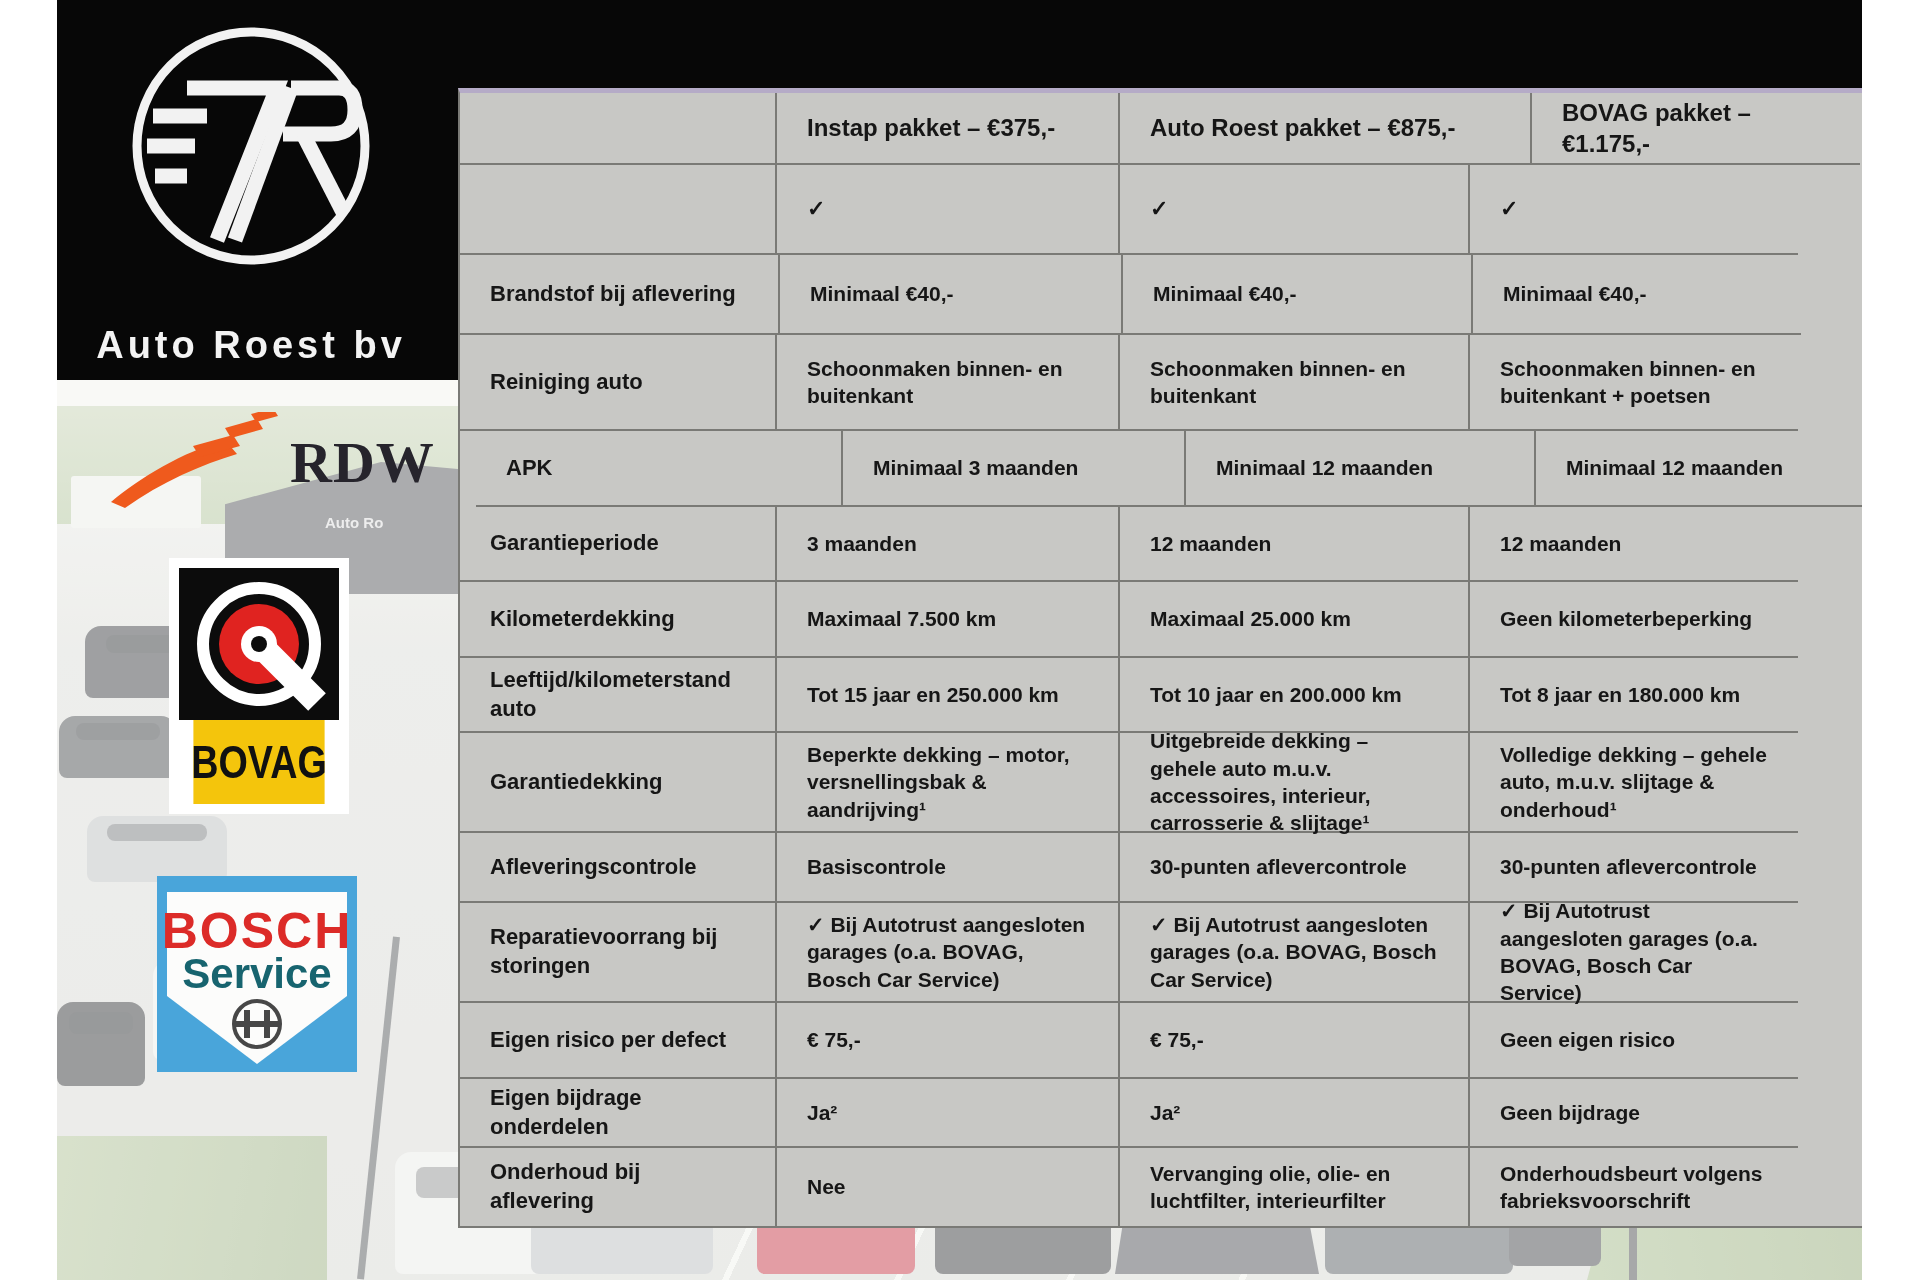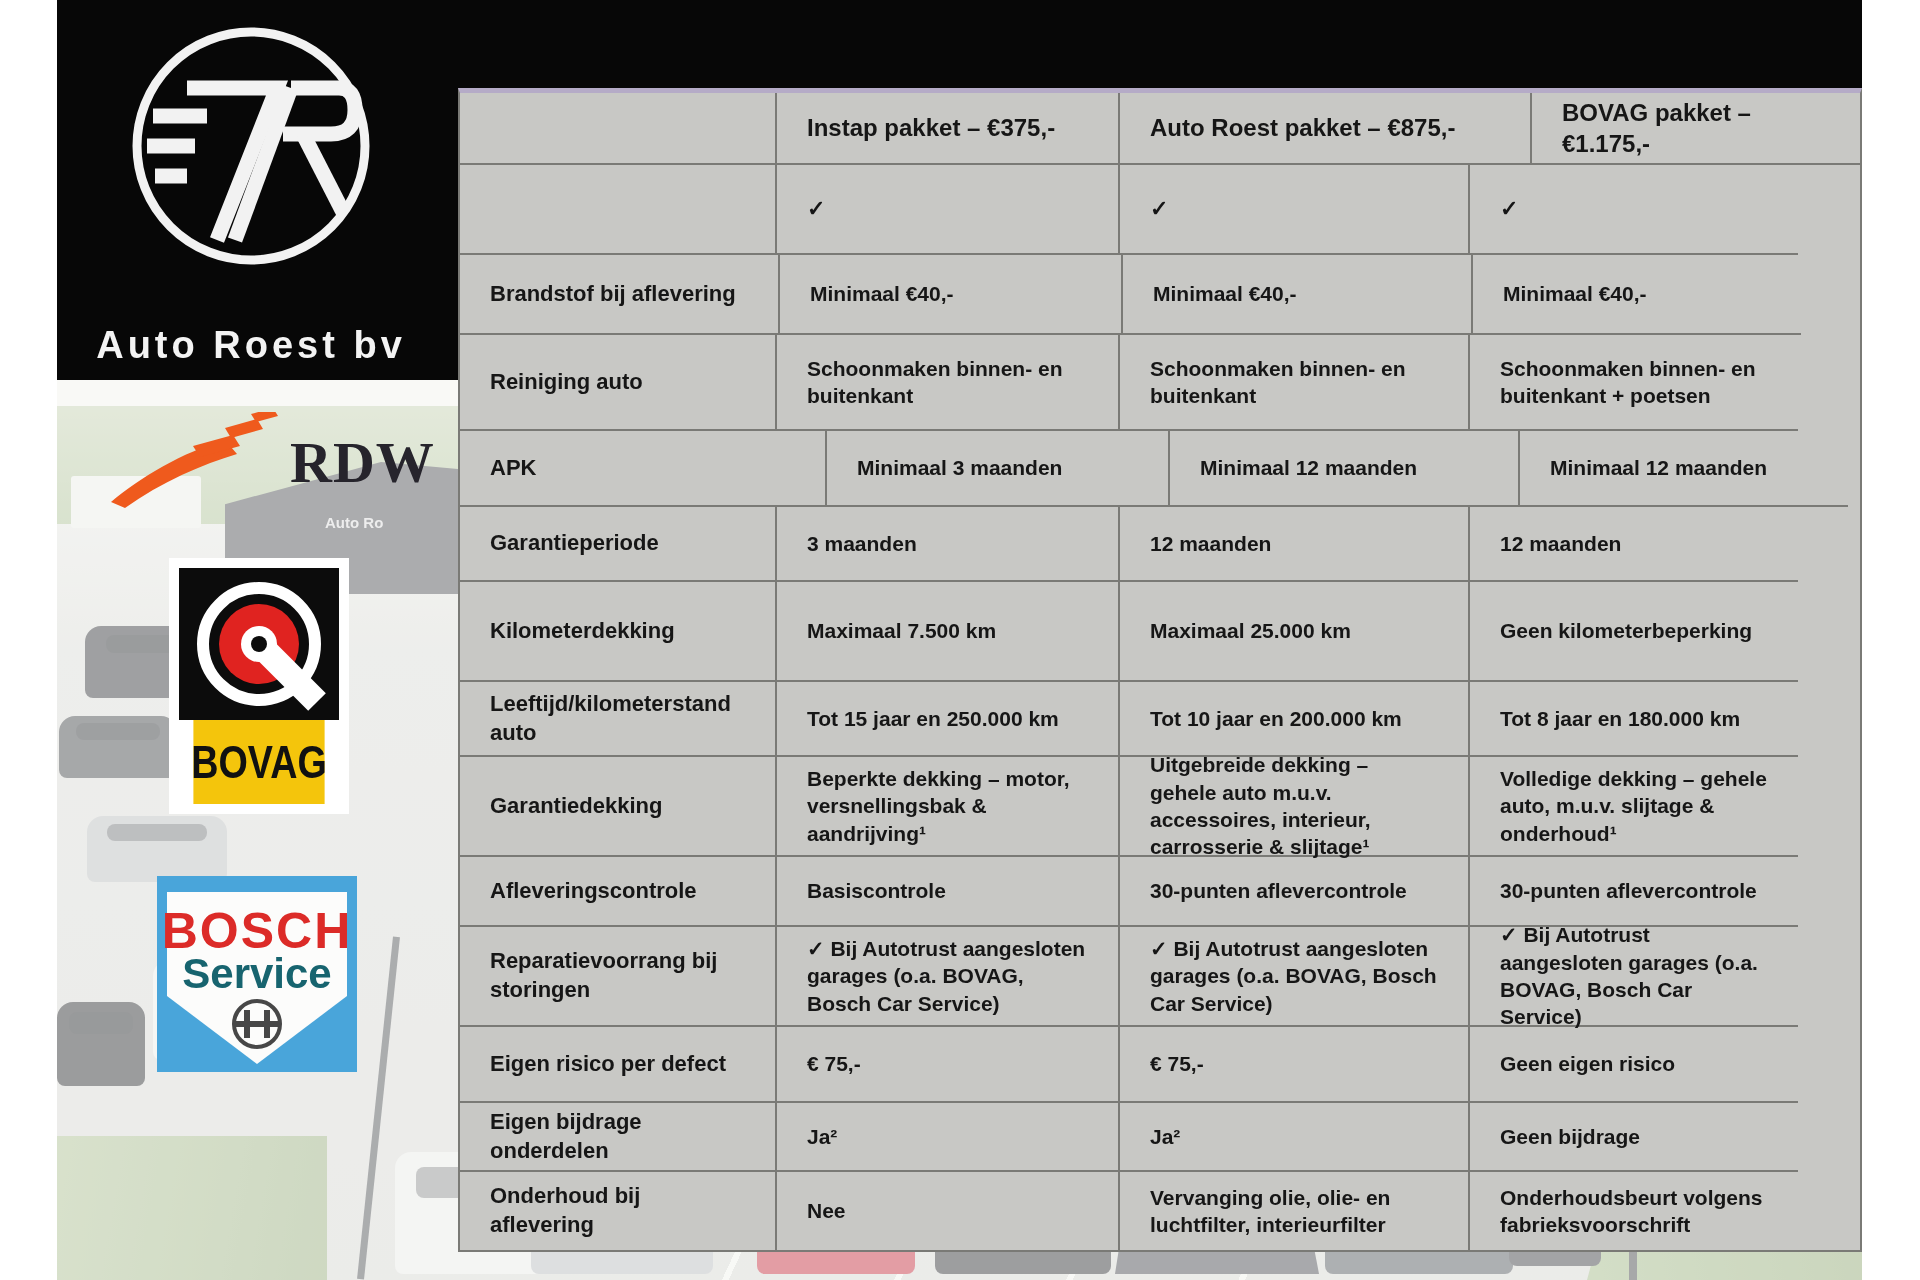--- a/index.html
+++ b/index.html
@@ -205,32 +205,32 @@
         <div class="tcell c2" style="width: 350px;">Minimaal €40,-</div>
         <div class="tcell c3" style="width: 328px;">Minimaal €40,-</div>
       </div>
       <div class="trow " style="height: 96px;">
         <div class="tcell c0" style="width: 317px;">Reiniging auto</div>
         <div class="tcell c1" style="width: 343px;">Schoonmaken binnen- en buitenkant</div>
         <div class="tcell c2" style="width: 350px;">Schoonmaken binnen- en buitenkant</div>
         <div class="tcell c3" style="width: 328px;">Schoonmaken binnen- en buitenkant + poetsen</div>
       </div>
       <div class="trow " style="height: 76px;">
-        <div class="tcell c0" style="width: 367px;">APK</div>
+        <div class="tcell c0" style="width: 367px; margin-left: 16px;">APK</div>
         <div class="tcell c1" style="width: 343px;">Minimaal 3 maanden</div>
         <div class="tcell c2" style="width: 350px;">Minimaal 12 maanden</div>
         <div class="tcell c3" style="width: 328px;">Minimaal 12 maanden</div>
       </div>
       <div class="trow " style="height: 75px;">
         <div class="tcell c0" style="width: 317px;">Garantieperiode</div>
         <div class="tcell c1" style="width: 343px;">3 maanden</div>
         <div class="tcell c2" style="width: 350px;">12 maanden</div>
         <div class="tcell c3" style="width: 328px;">12 maanden</div>
       </div>
-      <div class="trow " style="height: 100px;">
+      <div class="trow " style="height: 76px;">
         <div class="tcell c0" style="width: 317px;">Kilometerdekking</div>
         <div class="tcell c1" style="width: 343px;">Maximaal 7.500 km</div>
         <div class="tcell c2" style="width: 350px;">Maximaal 25.000 km</div>
         <div class="tcell c3" style="width: 328px;">Geen kilometerbeperking</div>
       </div>
       <div class="trow " style="height: 75px;">
         <div class="tcell c0" style="width: 317px;">Leeftijd/kilometerstand auto</div>
         <div class="tcell c1" style="width: 343px;">Tot 15 jaar en 250.000 km</div>
         <div class="tcell c2" style="width: 350px;">Tot 10 jaar en 200.000 km</div>
         <div class="tcell c3" style="width: 328px;">Tot 8 jaar en 180.000 km</div>

